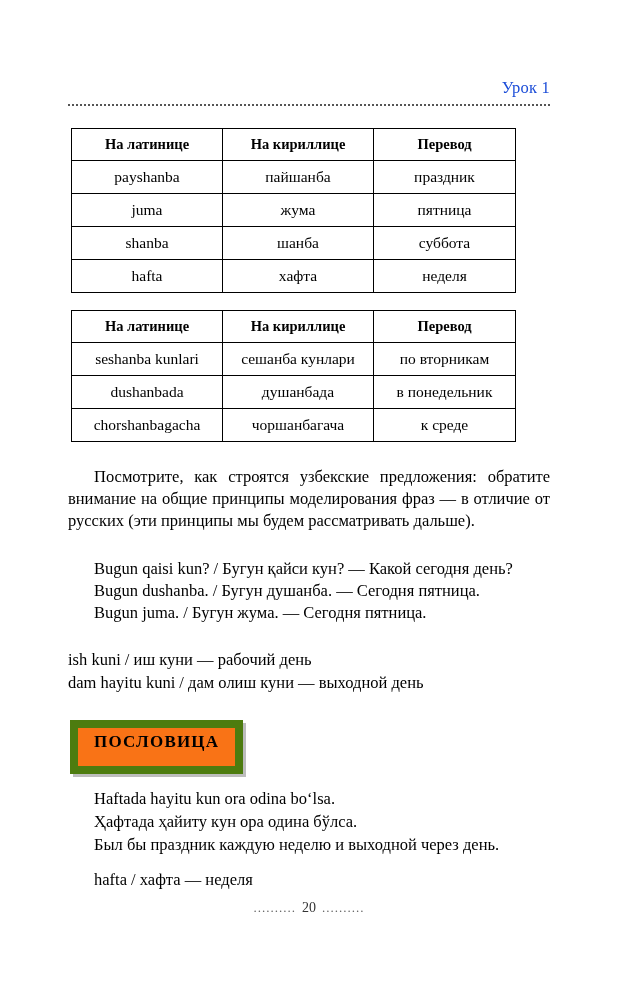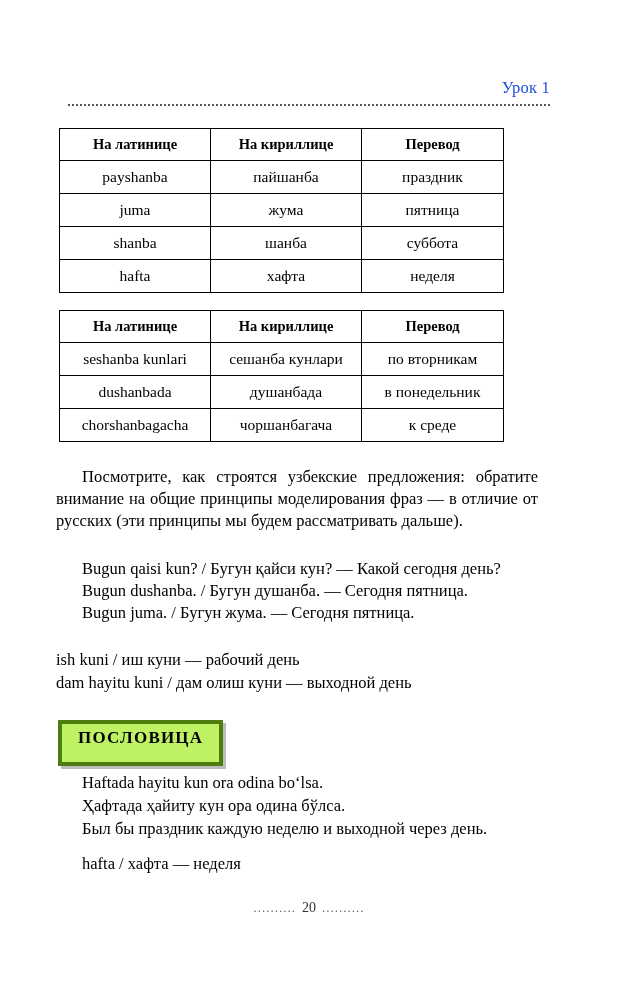--- a/index.html
+++ b/index.html
@@ -36,21 +36,21 @@
     position: absolute;
     top: 104px;
     left: 68px;
     width: 482px;
     height: 2px;
     border-top: 2px dotted #555;
   }
   .content {
     position: absolute;
     top: 128px;
-    left: 56px;
+    left: 68px;
     width: 482px;
   }
 
   
   table.vocab {
     border-collapse: collapse;
     width: 444px;
     margin: 0 0 0 3px;
     font-size: 15px;
     table-layout: fixed;
@@ -96,33 +96,33 @@
   .plain-lines div { white-space: nowrap; }
 
   
   .badge-wrap {
     margin-top: 26px;
     position: relative;
     height: 34px;
   }
   .badge {
     display: inline-block;
-    border: 4px solid #4d7c0f;
-    background: #bef264;
+    border: 8px solid #4d7c0f;
+    background: #f97316;
     padding: 4px 16px 14px 16px;
     font-family: "Liberation Serif", serif;
     font-weight: bold;
     font-size: 17px;
     letter-spacing: 1.2px;
     box-shadow: 3px 3px 0 #bdbdbd;
     margin-left: 2px;
   }
 
   .proverb {
-    margin-top: 18px;
+    margin-top: 34px;
     font-size: 16.5px;
     line-height: 1.38;
   }
   .proverb .ln { text-indent: 26px; }
   .proverb p.body { margin: 0; }
   .proverb .trans { text-align: justify; text-indent: 26px; }
   .proverb .last { margin-top: 13px; text-indent: 26px; }
 
   
   .footer {

